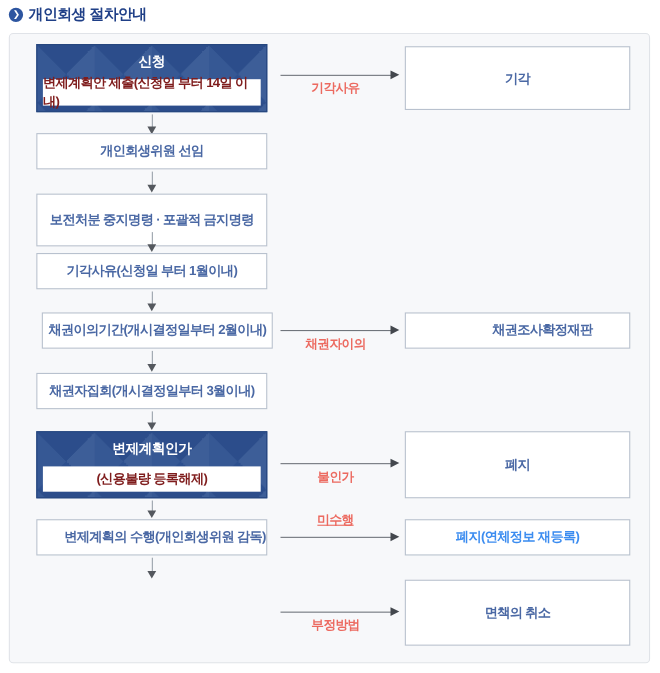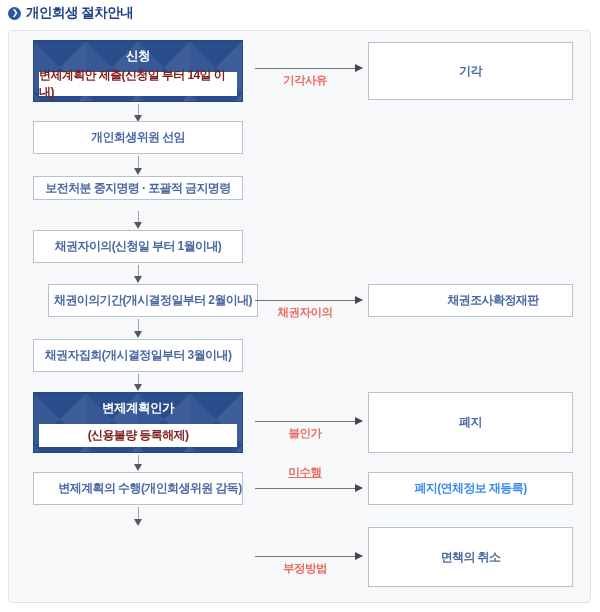--- a/index.html
+++ b/index.html
@@ -71,39 +71,39 @@
 
   <div class="box" style="left:33px;top:121px;width:210px;height:33px;">
     <span>개인회생위원 선임</span>
   </div>
 
   <div class="varrow" style="left:132px;top:156px;height:19px;">
       <div class="line"></div>
       <div class="head"></div>
     </div>
 
-  <div class="box" style="left:33px;top:176px;width:210px;height:24px;">
+  <div class="box" style="left:33px;top:176px;width:210px;height:48px;">
     <span>보전처분 중지명령 · 포괄적 금지명령</span>
   </div>
 
   <div class="varrow" style="left:132px;top:211px;height:18px;">
       <div class="line"></div>
       <div class="head"></div>
     </div>
 
   <div class="box" style="left:33px;top:230px;width:210px;height:33px;">
-    <span>채권자이의(신청일 부터 1월이내)</span>
+    <span>기각사유(신청일 부터 1월이내)</span>
   </div>
 
   <div class="varrow" style="left:132px;top:265px;height:18px;">
       <div class="line"></div>
       <div class="head"></div>
     </div>
 
-  <div class="box" style="left:48px;top:284px;width:210px;height:33px;">
+  <div class="box" style="left:38px;top:284px;width:210px;height:33px;">
     <span>채권이의기간(개시결정일부터 2월이내)</span>
   </div>
 
   <div class="varrow" style="left:132px;top:319px;height:19px;">
       <div class="line"></div>
       <div class="head"></div>
     </div>
 
   <div class="box" style="left:33px;top:339px;width:210px;height:33px;">
     <span>채권자집회(개시결정일부터 3월이내)</span>

